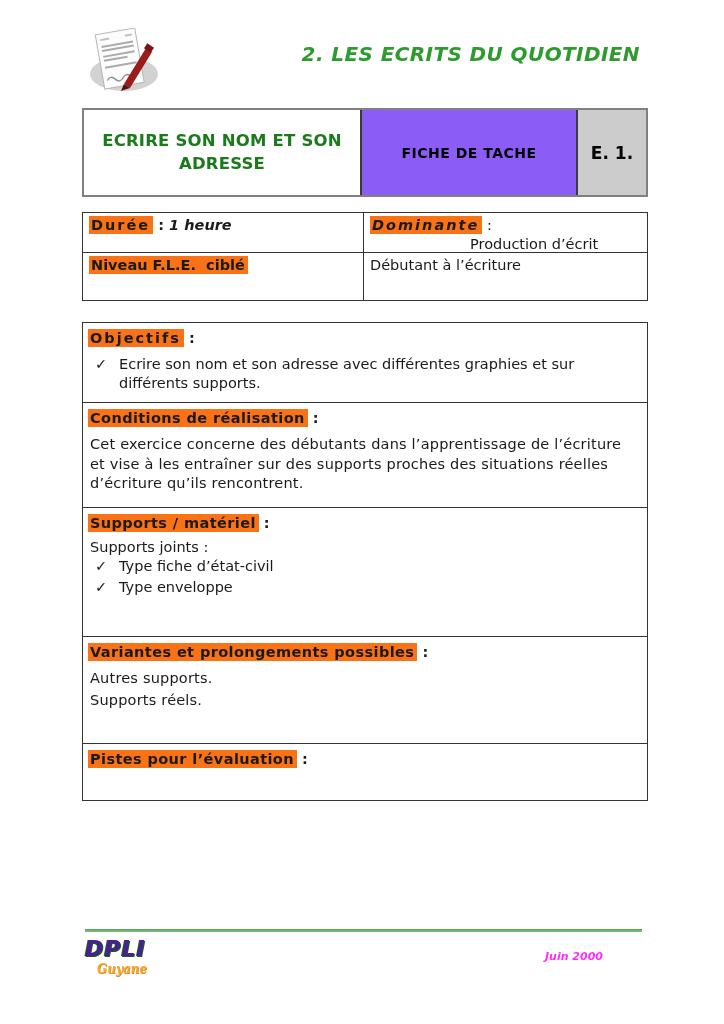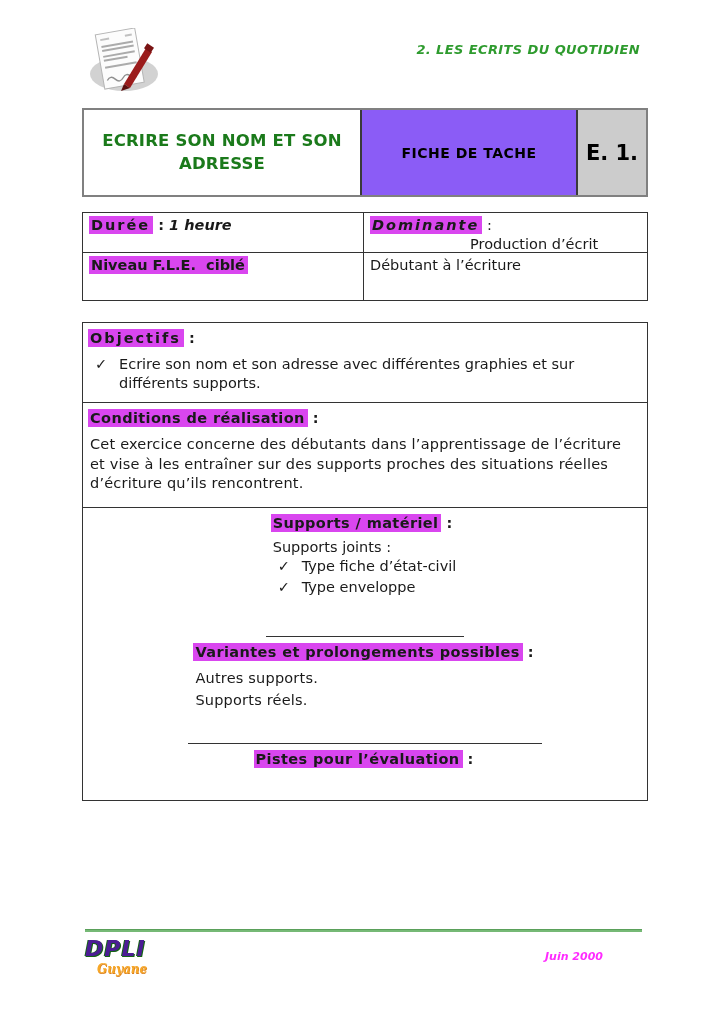--- a/index.html
+++ b/index.html
@@ -6,21 +6,21 @@
   html,body { background:#e8e8e8; }
   .page {
     position:relative; width:724px; height:1024px; background:#ffffff;
     margin:0 auto; font-family:"DejaVu Sans","Liberation Sans",sans-serif;
     color:#1a1a1a; overflow:hidden;
   }
 
   
   .chapter-header {
     position:absolute; top:42px; right:84px;
-    font-size:13px; font-weight:bold; font-style:italic;
+    font-size:20px; font-weight:bold; font-style:italic;
     color:#2e9b2e; letter-spacing:0.4px;
   }
 
   
   .doc-icon { position:absolute; left:82px; top:28px; width:84px; height:72px; }
 
   
   .header-table {
     position:absolute; left:82px; top:108px; width:566px; height:89px;
     display:flex; border:2px solid #808080; background:#fff;
@@ -28,45 +28,44 @@
   .header-table .cell { display:flex; align-items:center; justify-content:center; text-align:center; }
   .cell-title {
     width:278px; border-right:2px solid #3a3a3a;
     color:#1b7a1b; font-weight:bold; font-size:16.5px; line-height:1.35;
     padding:0 14px; letter-spacing:0.2px;
   }
   .cell-fiche {
     width:216px; background:#8b5cf6; border-right:2px solid #3a3a3a;
     color:#000; font-weight:bold; font-size:14px; letter-spacing:0.5px;
   }
-  .cell-code { flex:1; background:#cccccc; color:#000; font-weight:bold; font-size:21px; }
+  .cell-code { flex:1; background:#cccccc; color:#000; font-weight:bold; font-size:17px; }
 
   
   .info-table {
     position:absolute; left:82px; top:212px; width:566px; height:89px;
     display:grid; grid-template-columns:281px 1fr; grid-template-rows:40px 1fr;
     border:1.5px solid #333; background:#fff; font-size:14.5px;
   }
   .info-cell { padding:4px 6px; }
   .ic-r1c1 { border-right:1px solid #333; border-bottom:1px solid #333; }
   .ic-r1c2 { border-bottom:1px solid #333; }
   .ic-r2c1 { border-right:1px solid #333; }
-  .hl { background:#d946ef; padding:1px 3px 1px 2px; }
+  .hl { background:#f97316; padding:1px 3px 1px 2px; }
   .lbl-bold { font-weight:bold; }
   .ls-wide { letter-spacing:2px; }
   .val-italic { font-weight:bold; font-style:italic; }
   .dominante-lbl { font-style:italic; font-weight:600; letter-spacing:2px; }
   .prod-line { padding-left:100px; margin-top:3px; }
 
   
   .main-box {
     position:absolute; left:82px; top:322px; width:566px; height:479px;
     border:1.5px solid #333; background:#fff; display:flex; flex-direction:column;
     font-size:14.5px;
-    align-items:center;
   }
   .section { padding:7px 8px 0 5px; }
   .sec-objectifs  { height:80px;  border-bottom:1px solid #333; }
   .sec-conditions { height:105px; border-bottom:1px solid #333; }
   .sec-supports   { height:129px; border-bottom:1px solid #333; }
   .sec-variantes  { height:107px; border-bottom:1px solid #333; }
   .sec-pistes     { flex:1; }
   .sec-label { font-weight:bold; font-size:14.5px; }
   .sec-label .hl { letter-spacing:0.4px; }
   .sec-label .hl.ls-wide { letter-spacing:2px; }

